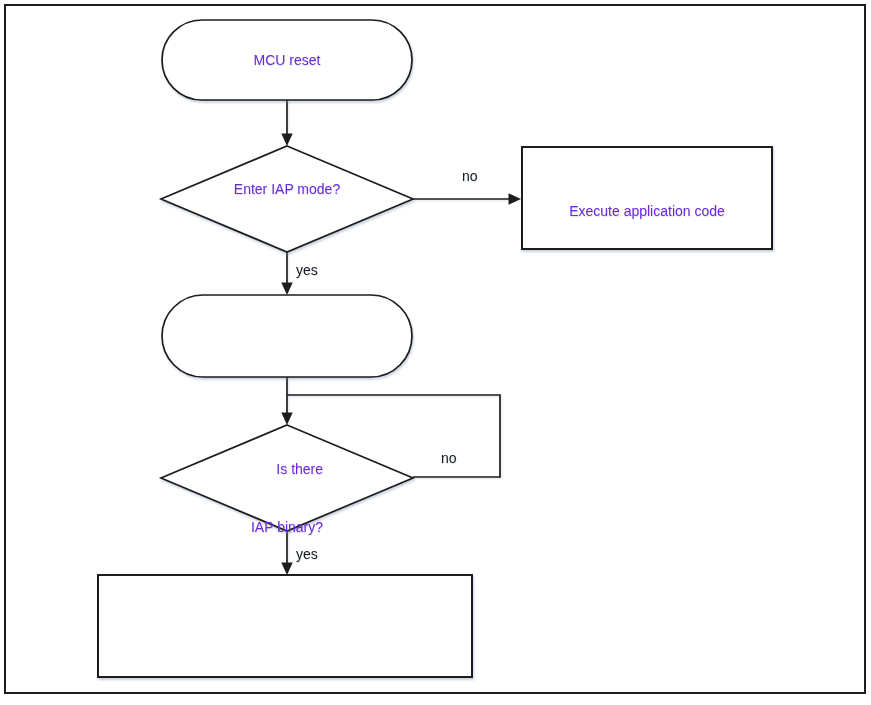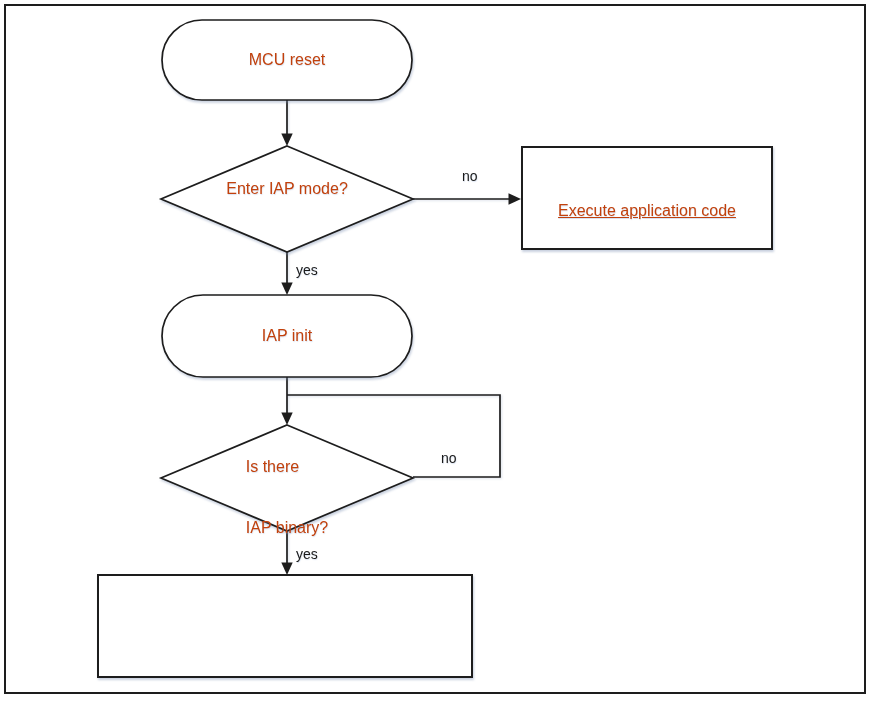--- a/index.html
+++ b/index.html
@@ -44,24 +44,24 @@
   }
   .arrowhead {
     fill: #1d1d1d;
     stroke: none;
   }
   .lbl {
     position: absolute;
     display: flex;
     align-items: center;
     justify-content: center;
-    text-align: left;
-    font-size: 16px;
+    text-align: right;
+    font-size: 14px;
     line-height: 1.3;
-    color: #c2410c;
+    color: #6d28d9;
     text-shadow: 0.5px 1px 1px rgba(130, 160, 210, 0.30);
   }
   .edge-lbl {
     position: absolute;
     font-size: 14px;
     color: #1a1a1a;
     text-shadow: 0.5px 1px 1px rgba(130, 160, 210, 0.30);
   }
   .wrap-limit { display: inline-block; max-width: 338px; }
   .line { display: block; margin-top: 40px; }
@@ -107,23 +107,22 @@
     <rect class="shape thick" x="522" y="147" width="250" height="102"></rect>
     <rect class="shape thin" x="162" y="295" width="250" height="82" rx="41" ry="41"></rect>
     <polygon class="shape thin" points="287,425 413,478 287,531 161,478"></polygon>
     <rect class="shape thick" x="98" y="575" width="374" height="102"></rect>
   </svg>
 
   <div class="lbl" style="left:162px; top:20px; width:250px; height:80px;">MCU reset</div>
 
   <div class="lbl" style="left:161px; top:136px; width:252px; height:106px;">Enter IAP mode?</div>
 
-  <div class="lbl" style="left:522px; top:147px; width:250px; height:128px;text-decoration:underline;">Execute application code</div>
+  <div class="lbl" style="left:522px; top:147px; width:250px; height:128px;">Execute application code</div>
 
-  <div class="lbl" style="left:162px; top:295px; width:250px; height:82px;">IAP init</div>
 
   <div class="lbl" style="left:161px; top:425px; width:252px; height:106px;">
     <span>
       <span class="line">Is there</span>
       <span class="line">IAP binary?</span>
     </span>
   </div>
 
 
   <div class="edge-lbl" style="left:462px; top:168px;">no</div>

